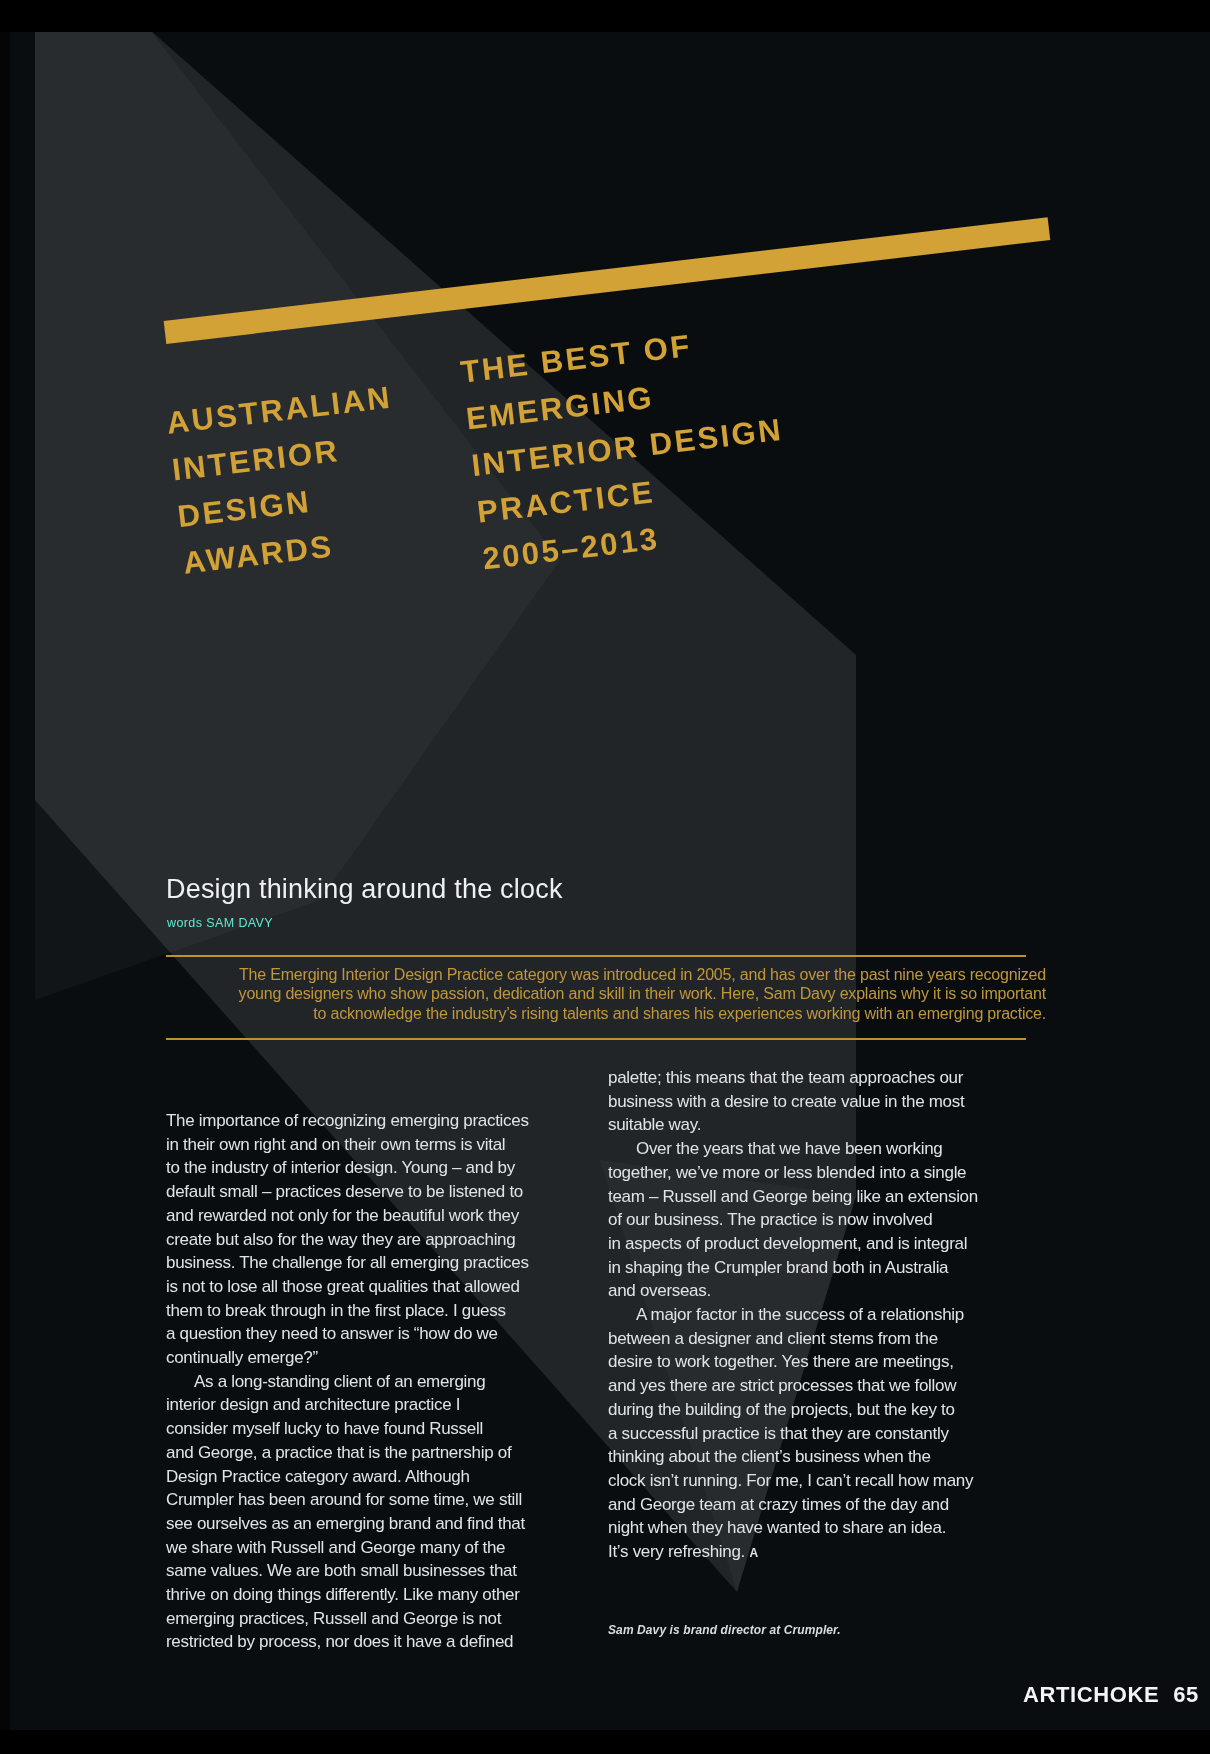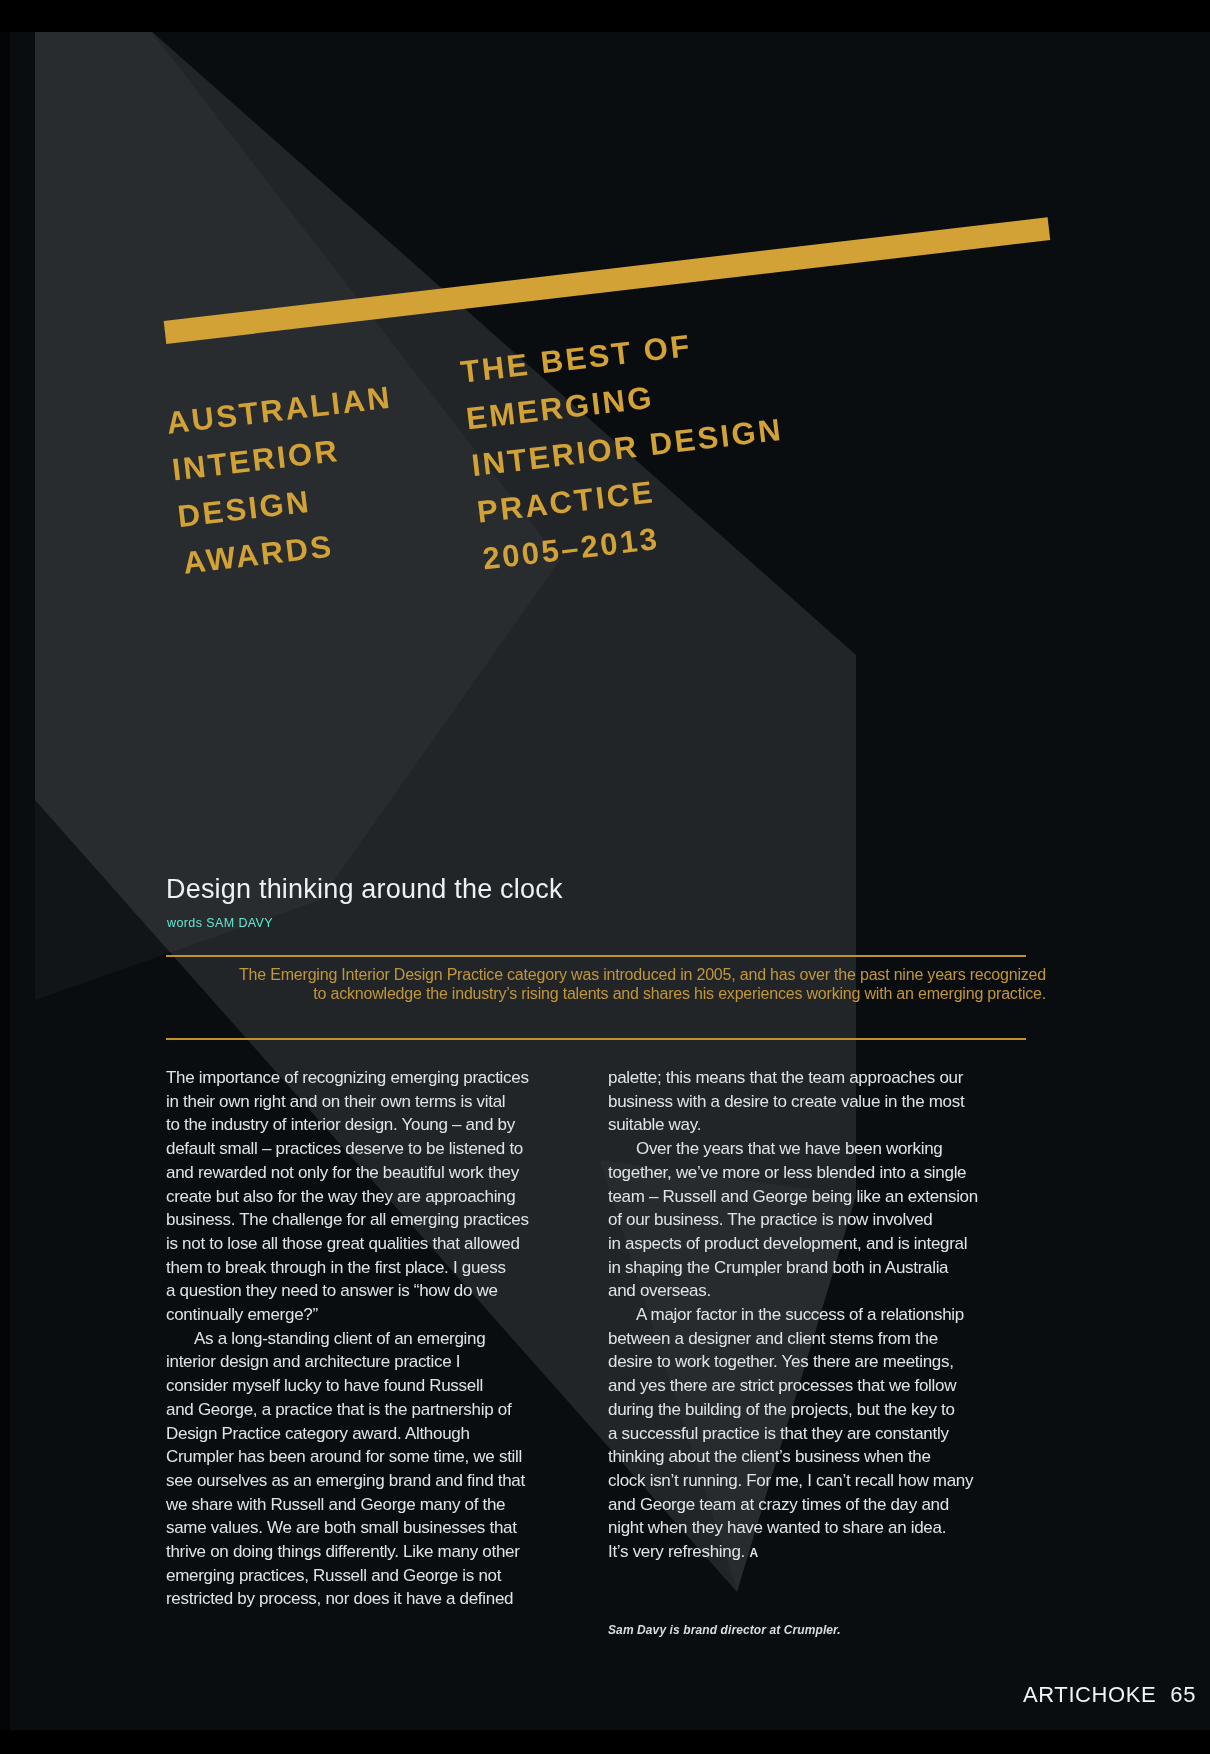--- a/index.html
+++ b/index.html
@@ -56,33 +56,33 @@
     text-align:right;
   }
   .standfirst .tline{white-space:nowrap;}
 
   .body-col{
     position:absolute;top:1066px;width:440px;
     color:#e0e4e6;font-size:17px;line-height:23.7px;letter-spacing:-0.3px;
   }
   .body-col .tline{white-space:nowrap;}
   .body-col .tline.indent{padding-left:28px;}
-  .col-left{left:166px;}
+  .col-left{left:166px;margin-top:43px;}
   .col-right{left:608px;}
   .endmark{font-size:12px;font-weight:700;letter-spacing:0;}
 
   .credit{
     position:absolute;left:608px;top:1623px;
     color:#d8dcdf;font-size:12px;font-style:italic;font-weight:600;
     letter-spacing:0.1px;white-space:nowrap;
   }
 
   .footer{
     position:absolute;left:1023px;top:1682px;
-    color:#f2f4f5;font-size:22px;font-weight:400;letter-spacing:0.6px;
+    color:#f2f4f5;font-size:22px;font-weight:700;letter-spacing:0.6px;
     white-space:nowrap;
   }
   .footer .page-number{margin-left:14px;}
 </style>
 </head>
 <body>
 
 <div class="page">
 
   <svg class="bg-shapes" viewBox="0 0 1210 1754" xmlns="http://www.w3.org/2000/svg" aria-hidden="true">
@@ -113,20 +113,21 @@
     </div>
 
   <div class="article-title">Design thinking around the clock</div>
 
   <div class="byline">words SAM DAVY</div>
 
   <div class="gold-rule rule-top"></div>
 
   <div class="standfirst">
       <div class="tline">The Emerging Interior Design Practice category was introduced in 2005, and has over the past nine years recognized</div>
+      <div class="tline">young designers who show passion, dedication and skill in their work. Here, Sam Davy explains why it is so important</div>
       <div class="tline">to acknowledge the industry’s rising talents and shares his experiences working with an emerging practice.</div>
     </div>
 
   <div class="gold-rule rule-bottom"></div>
 
   <div class="body-col col-left">
       <div class="tline">The importance of recognizing emerging practices</div>
       <div class="tline">in their own right and on their own terms is vital</div>
       <div class="tline">to the industry of interior design. Young – and by</div>
       <div class="tline">default small – practices deserve to be listened to</div>

